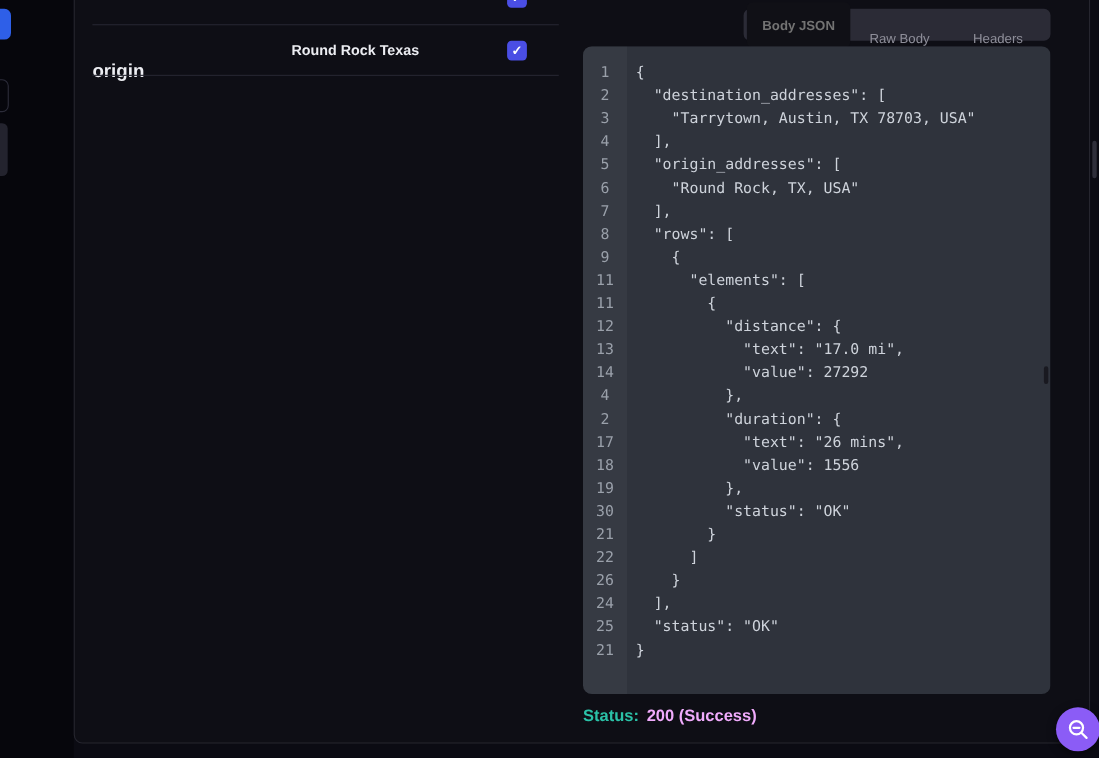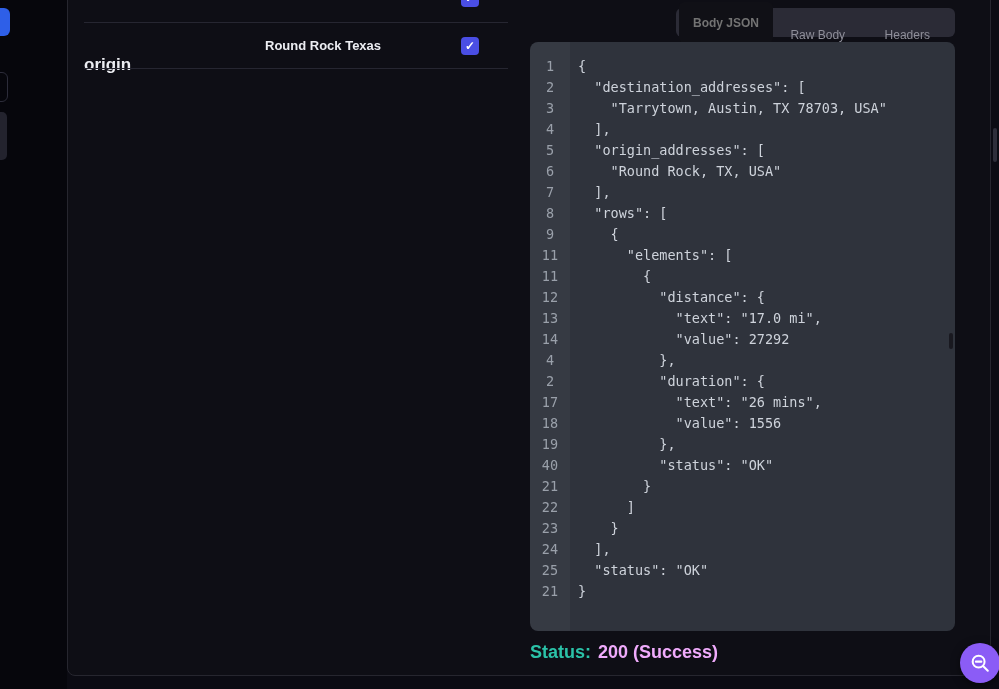--- a/index.html
+++ b/index.html
@@ -34,21 +34,21 @@
 
   
   .code-panel { position:absolute; left:530px; top:42px; width:425px; height:589px; border-radius:8px; overflow:hidden; display:flex; }
   .gutter { width:40px; background:#363a43; padding-top:14px; text-align:center; flex-shrink:0; }
   .ln { height:21px; line-height:21px; font-family:"DejaVu Sans Mono", monospace; font-size:13.5px; color:#9aa0aa; }
   .code { flex:1; background:#2f333c; padding:14px 0 0 8px; overflow:hidden; }
   .cl { height:21px; line-height:21px; font-family:"DejaVu Sans Mono", monospace; font-size:13.5px; color:#ced3db; white-space:pre; }
   .code-scroll-thumb { position:absolute; left:419px; top:291px; width:4px; height:16px; border-radius:2px; background:#191920; }
 
   
-  .status { position:absolute; left:530px; top:642px; display:flex; gap:7px; font-size:18px; font-weight:700; }
+  .status { position:absolute; left:530px; top:642px; display:flex; gap:7px; font-size:15px; font-weight:700; }
   .status .lbl { color:#2bc2a8; }
   .status .val { color:#f0abfc; }
 
   
   .fab { position:absolute; left:960px; top:643px; width:40px; height:40px; border-radius:50%; background:#8b5cf6; display:flex; align-items:center; justify-content:center; box-shadow:0 2px 8px rgba(0,0,0,.5); }
 
   
   .page-scroll-thumb { position:absolute; left:993px; top:128px; width:4px; height:34px; border-radius:2px; background:#2e2e3a; }
 </style>
 </head>
@@ -96,24 +96,24 @@
         <div class="ln">11</div>
         <div class="ln">11</div>
         <div class="ln">12</div>
         <div class="ln">13</div>
         <div class="ln">14</div>
         <div class="ln">4</div>
         <div class="ln">2</div>
         <div class="ln">17</div>
         <div class="ln">18</div>
         <div class="ln">19</div>
-        <div class="ln">40</div>
+        <div class="ln">30</div>
         <div class="ln">21</div>
         <div class="ln">22</div>
-        <div class="ln">23</div>
+        <div class="ln">26</div>
         <div class="ln">24</div>
         <div class="ln">25</div>
         <div class="ln">21</div>
       </div>
     <div class="code">
         <div class="cl">{</div>
         <div class="cl">  "destination_addresses": [</div>
         <div class="cl">    "Tarrytown, Austin, TX 78703, USA"</div>
         <div class="cl">  ],</div>
         <div class="cl">  "origin_addresses": [</div>

